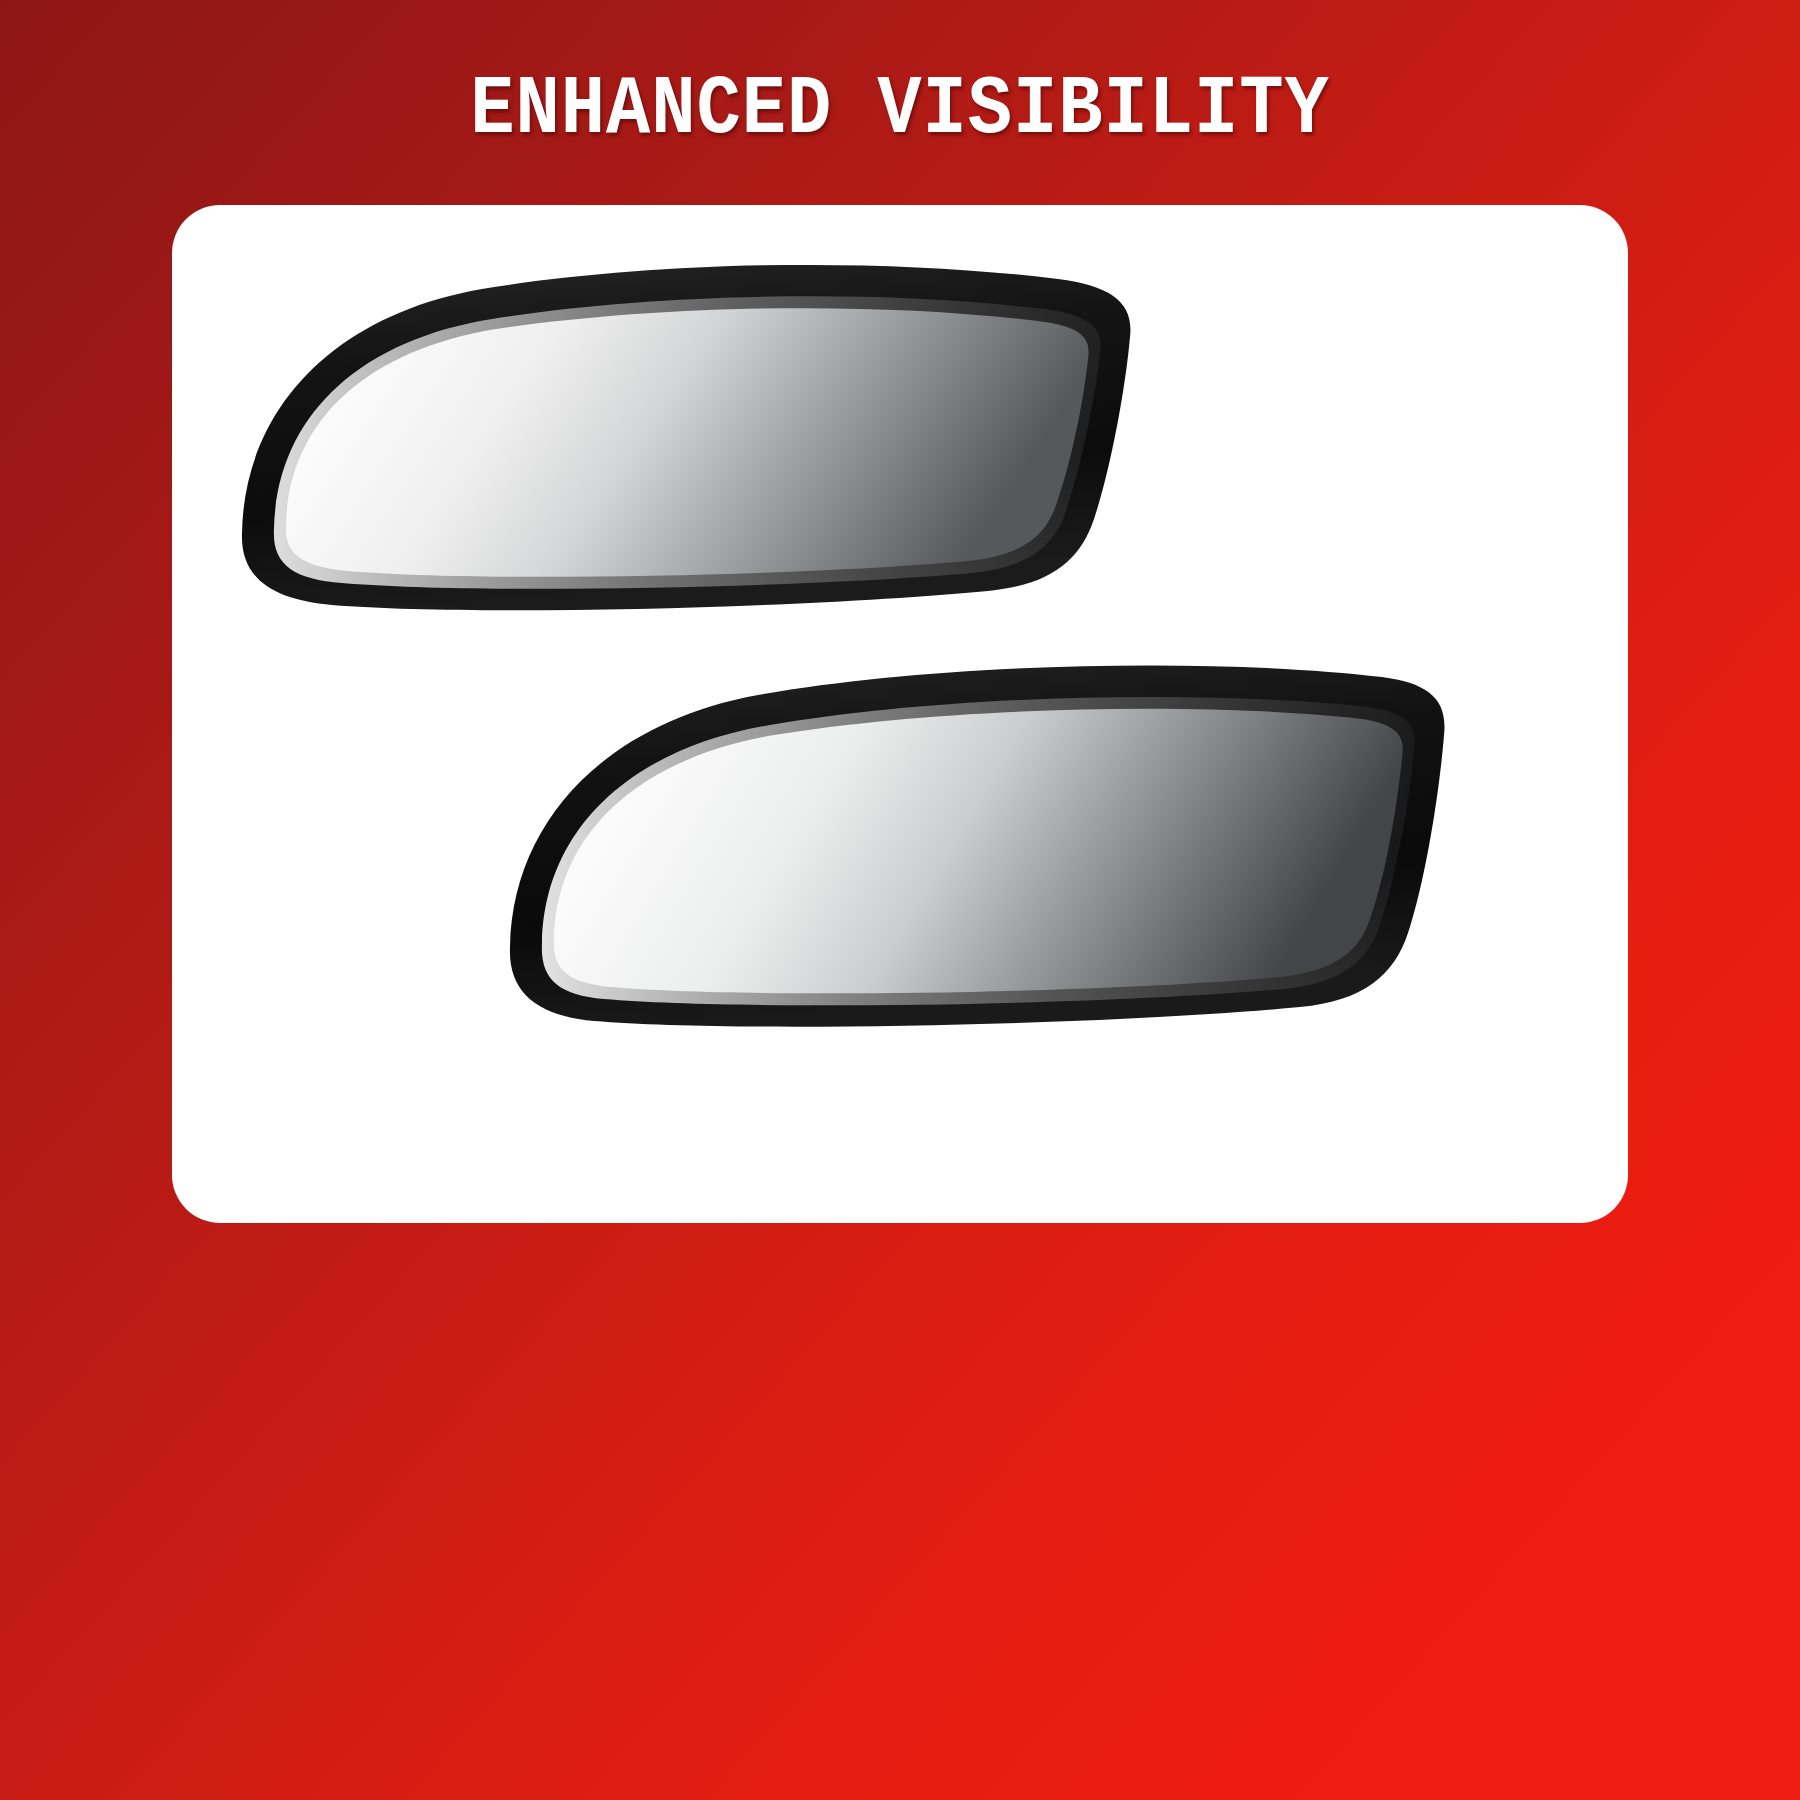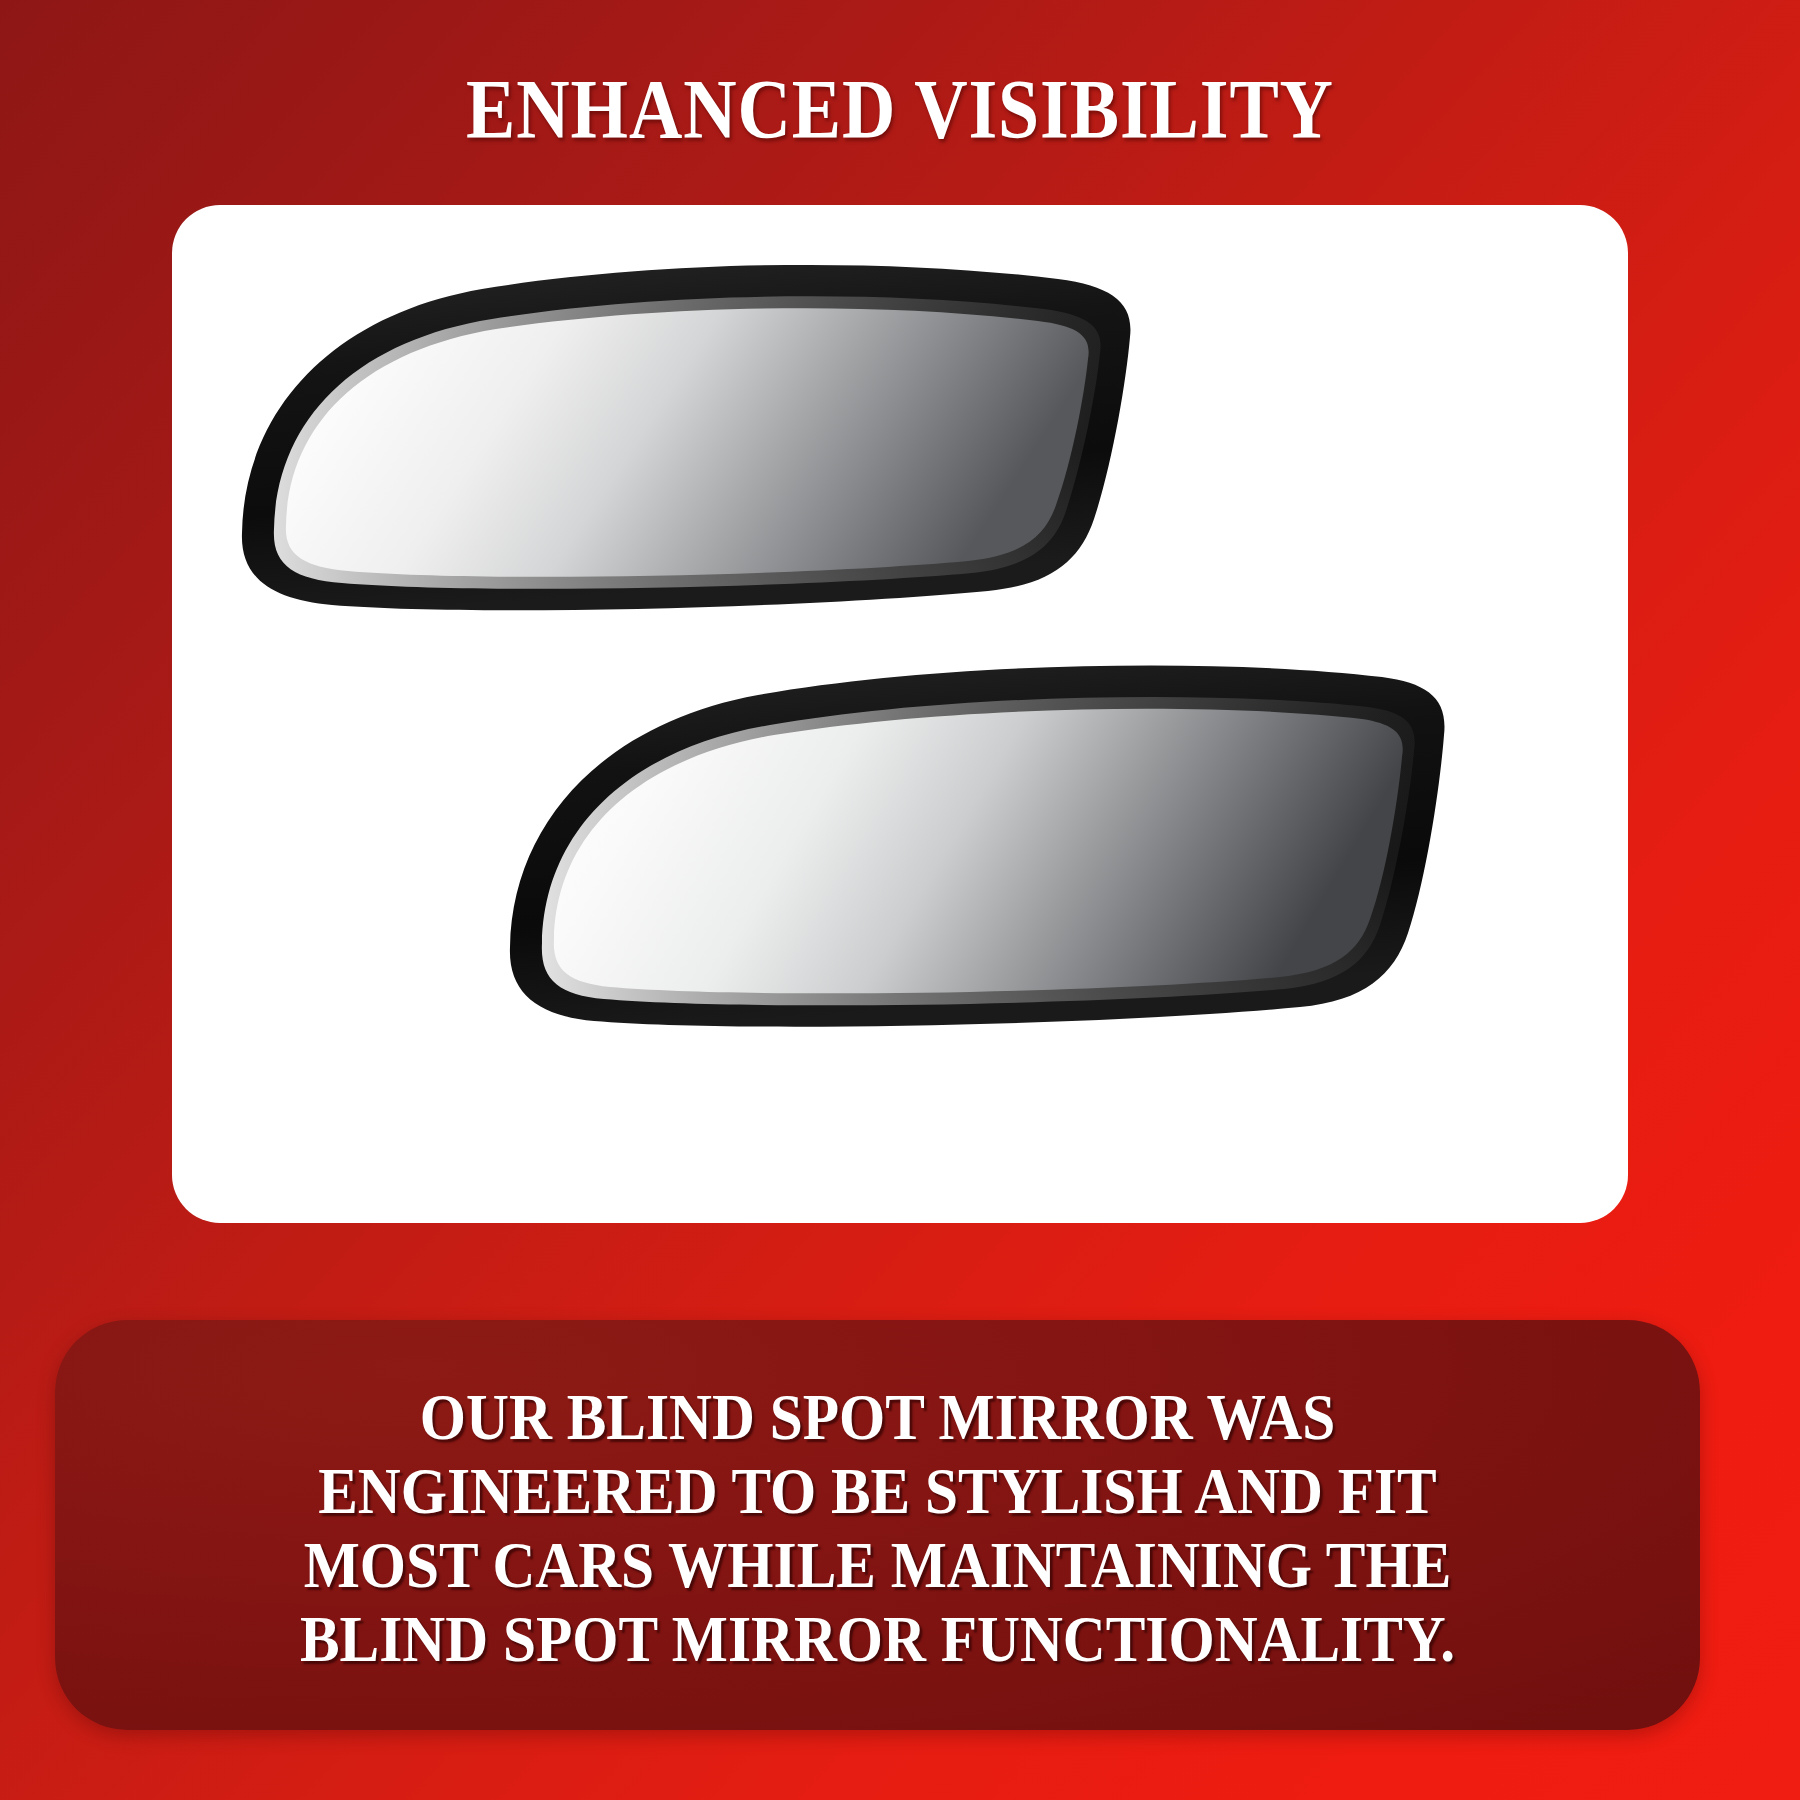--- a/index.html
+++ b/index.html
@@ -5,21 +5,21 @@
   html, body {
     margin: 0;
     padding: 0;
     background: #000;
   }
   #stage {
     position: relative;
     width: 1800px;
     height: 1800px;
     overflow: hidden;
-    font-family: Liberation Serif, serif;
+    font-family: Liberation Mono, monospace;
     
     background:
       linear-gradient(132deg,
         #8e1715 0%,
         #9a1816 12%,
         #ab1a16 26%,
         #c01c14 42%,
         #d61d13 58%,
         #e61d12 72%,
         #ee1c11 86%,
@@ -216,22 +216,14 @@
                  C 942 89, 954 99, 950 122
                  C 946 166, 934 240, 918 284
                  C 907 316, 884 336, 828 342
                  C 652 358, 298 364, 158 352
                  C 116 348, 100 334, 102 304 Z" fill="url(#glassB)"></path>
       </svg>
     </div>
 
   </div>
 
-  <div id="claim-banner">
-    <div id="claim-text">
-      <span class="line">OUR BLIND SPOT MIRROR WAS</span>
-      <span class="line">ENGINEERED TO BE STYLISH AND FIT</span>
-      <span class="line">MOST CARS WHILE MAINTAINING THE</span>
-      <span class="line">BLIND SPOT MIRROR FUNCTIONALITY.</span>
-    </div>
-  </div>
 
 </div>
 
 </body></html>

